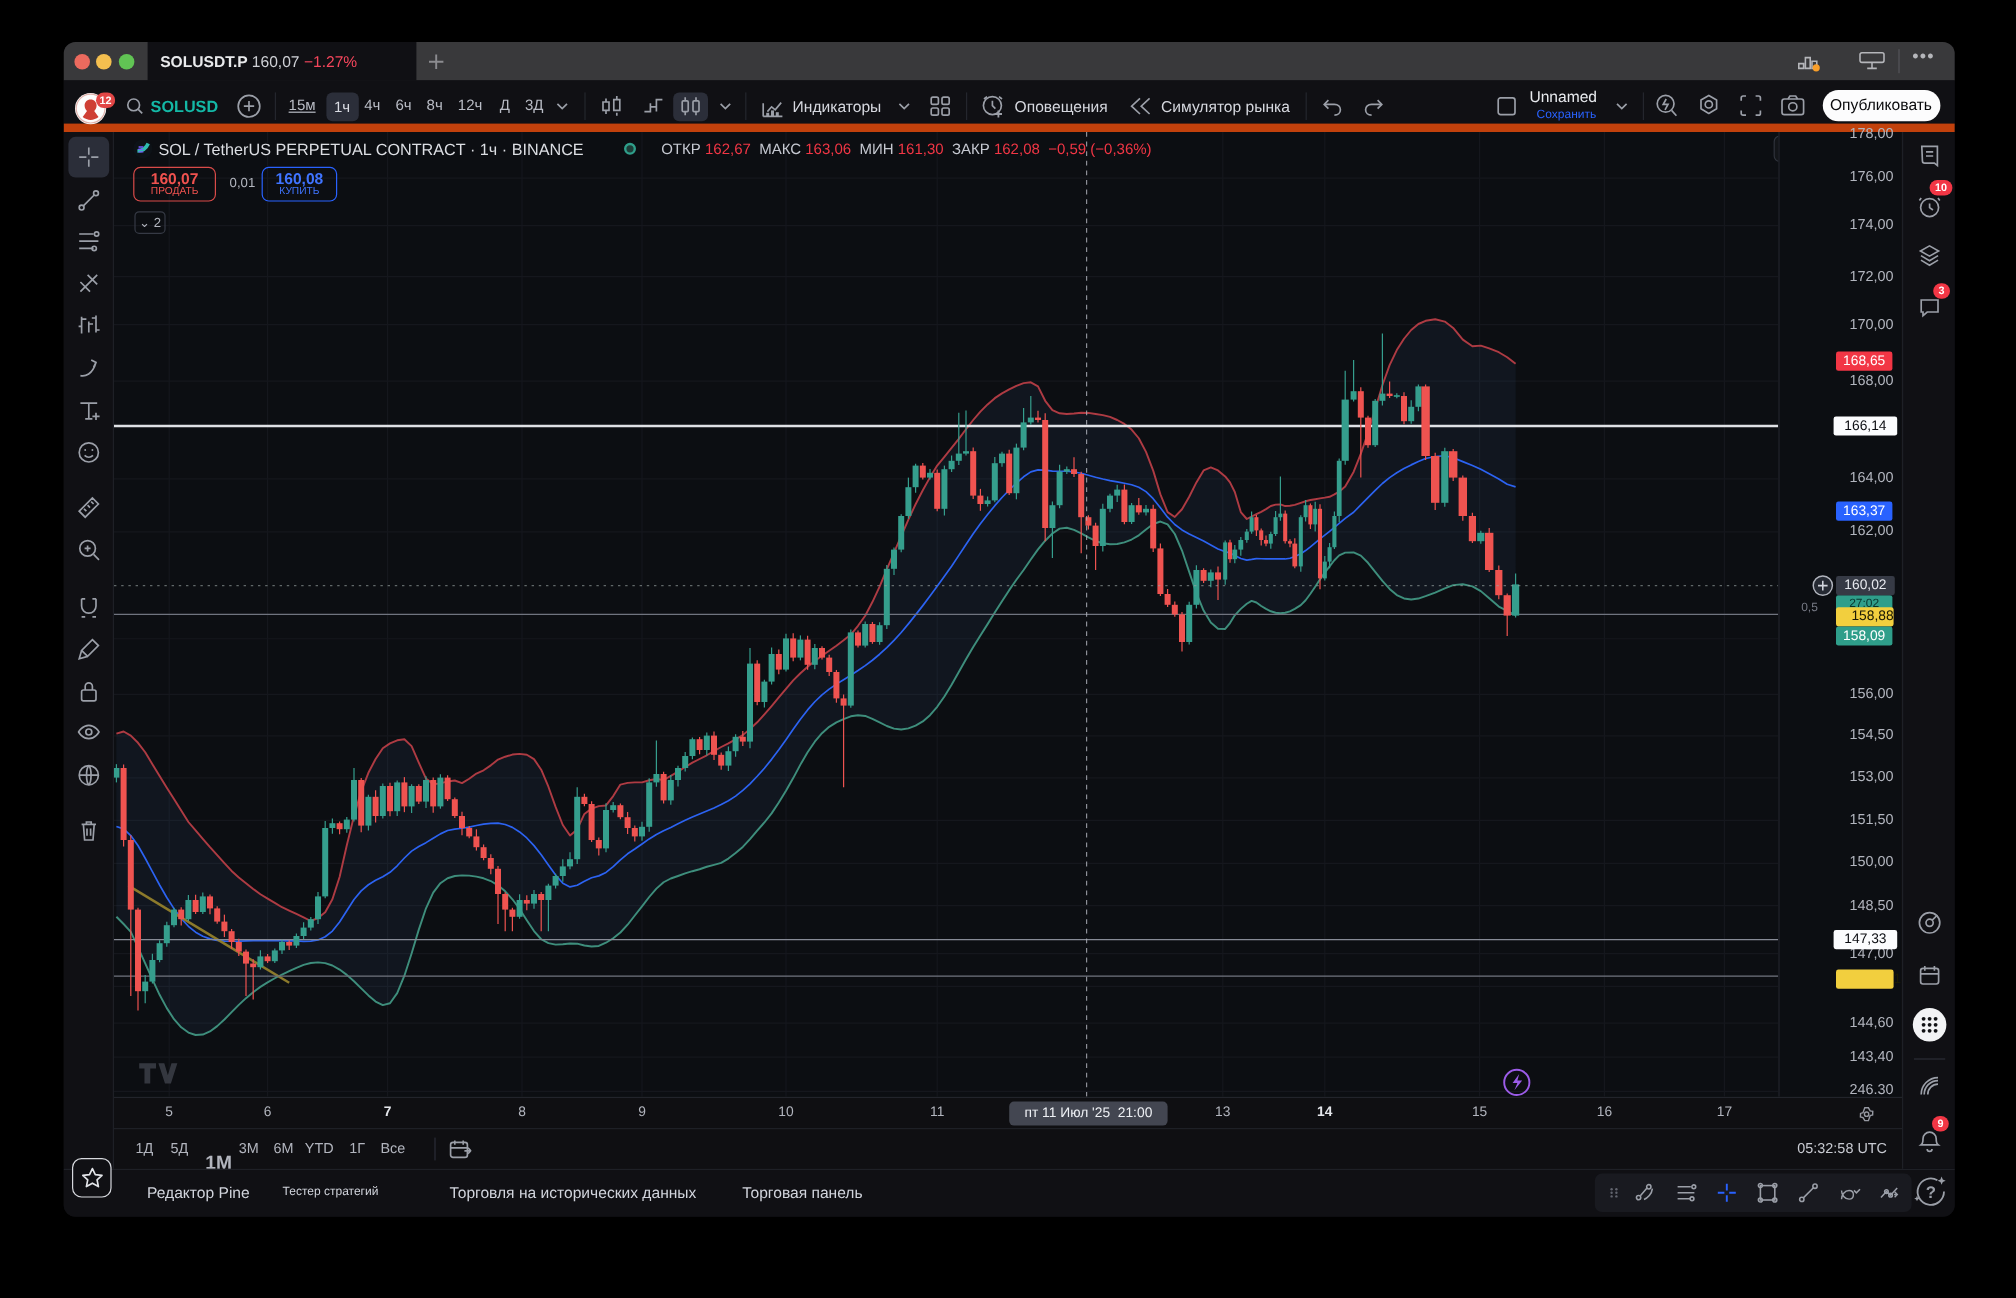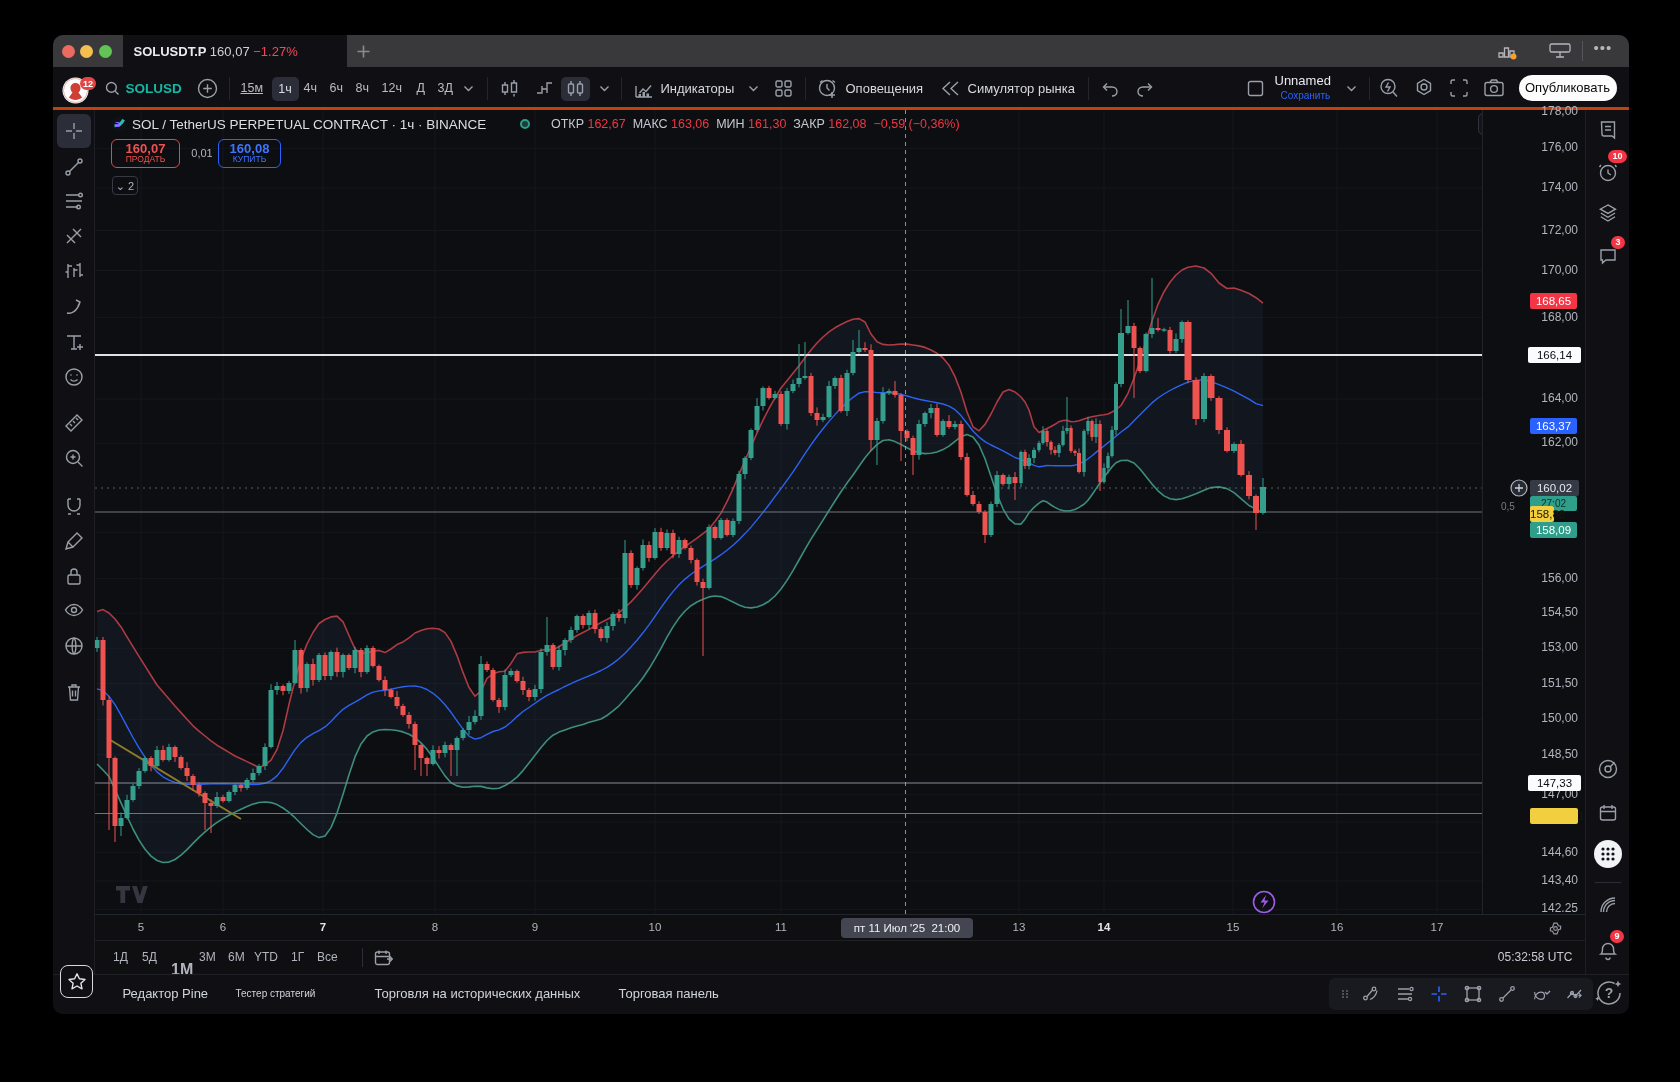--- a/index.html
+++ b/index.html
@@ -1,20 +1,20 @@
 <!DOCTYPE html>
 <html><head><meta charset="utf-8">
 <style>
 *{margin:0;padding:0;box-sizing:border-box;font-family:"Liberation Sans",sans-serif;}
 html,body{width:1680px;height:1082px;background:#000;overflow:hidden;}
 .win{position:absolute;left:52.5px;top:34.5px;width:1576px;height:979px;background:#0f0f12;border-radius:10px;overflow:hidden;}
 .titlebar{position:absolute;left:0;top:0;width:100%;height:32.5px;background:#39393b;}
 .tab{position:absolute;left:70px;top:0;width:224px;height:32.5px;background:#101014;}
 .tl{position:absolute;top:10px;width:13px;height:13px;border-radius:50%;}
-.toolbar{position:absolute;left:0;top:32.5px;width:100%;height:43px;background:#101014;border-bottom:3px solid #c2410c;}
+.toolbar{position:absolute;left:0;top:32.5px;width:100%;height:43px;background:#101014;border-bottom:7px solid #c2410c;}
 .lrail{position:absolute;left:0;top:75.5px;width:42.5px;height:880px;background:#101014;border-right:1px solid #1e2026;}
 .chartwrap{position:absolute;left:42.5px;top:75.5px;width:1387px;height:804px;background:#0c0e12;}
 .paxis{position:absolute;left:1429.5px;top:75.5px;width:102px;height:804px;background:#0c0e12;border-left:1px solid #22242b;color:#b2b5be;}
 .axlbl{position:absolute;right:6px;font-size:12px;color:#b2b5be;}
 .taxis{position:absolute;left:42.5px;top:879.5px;width:1489.5px;height:26px;background:#0f0f12;border-top:1px solid #22242b;color:#b2b5be;}
 .rangebar{position:absolute;left:42.5px;top:905.5px;width:1489.5px;height:34px;background:#0f0f12;border-top:1px solid #1e2026;color:#b2b5be;}
 .botbar{position:absolute;left:0px;top:939.5px;width:1576px;height:39.5px;background:#101014;border-top:1px solid #1e2026;color:#d1d4dc;}
 .rrail{position:absolute;left:1532.5px;top:75.5px;width:43.5px;height:864px;background:#101014;border-left:1px solid #1e2026;}
 .icn{stroke:#9b9fa8;fill:none;stroke-width:1.4;}
 .tbt{position:absolute;top:0;height:43px;line-height:43px;font-size:12.5px;color:#b9bcc5;}
@@ -716,26 +716,26 @@
 <div class="axlbl" style="top:325.3px">162,00</div>
 <div class="axlbl" style="top:460.6px">156,00</div>
 <div class="axlbl" style="top:495.2px">154,50</div>
 <div class="axlbl" style="top:530.3px">153,00</div>
 <div class="axlbl" style="top:565.6px">151,50</div>
 <div class="axlbl" style="top:601.4px">150,00</div>
 <div class="axlbl" style="top:636.7px">148,50</div>
 <div class="axlbl" style="top:676.7px">147,00</div>
 <div class="axlbl" style="top:734.6px">144,60</div>
 <div class="axlbl" style="top:763.0px">143,40</div>
-<div class="axlbl" style="top:791.4px">142.25</div>
+<div class="axlbl" style="top:791.4px">246.30</div>
 <div style="position:absolute;left:47px;top:183px;width:47px;height:16px;background:#f23645;color:#fff;font-size:11.5px;line-height:16px;text-align:center;border-radius:2px;">168,65</div>
 <div style="position:absolute;left:45px;top:237px;width:53px;height:16px;background:#fbfcfe;color:#0b0d12;font-size:11.5px;line-height:16px;text-align:center;border-radius:2px;">166,14</div>
 <div style="position:absolute;left:47px;top:307.5px;width:47px;height:16.0px;background:#2962ff;color:#fff;font-size:11.5px;line-height:16.0px;text-align:center;border-radius:2px;">163,37</div>
 <div style="position:absolute;left:47px;top:386px;width:47px;height:15px;background:#2f9e8a;color:#07332b;font-size:10px;line-height:15px;text-align:center;border-radius:2px;">27:02</div>
-<div style="position:absolute;left:47px;top:395.5px;width:24px;height:16.0px;background:#f2cf3e;color:#1a1a05;font-size:11.5px;line-height:16.0px;text-align:center;border-radius:2px;">158,88</div>
+<div style="position:absolute;left:47px;top:395.5px;width:48px;height:16.0px;background:#f2cf3e;color:#1a1a05;font-size:11.5px;line-height:16.0px;text-align:right;border-radius:2px;">158,88</div>
 <div style="position:absolute;left:47px;top:411.5px;width:47px;height:16.0px;background:#2f9e8a;color:#fff;font-size:11.5px;line-height:16.0px;text-align:center;border-radius:2px;">158,09</div>
 <div style="position:absolute;left:47px;top:369.5px;width:49px;height:16.0px;background:#363a45;color:#e6e8ee;font-size:11.5px;line-height:16.0px;text-align:center;border-radius:2px;">160,02</div>
 <div style="position:absolute;left:45px;top:665px;width:53px;height:16px;background:#fbfcfe;color:#0b0d12;font-size:11.5px;line-height:16px;text-align:center;border-radius:2px;">147,33</div>
 <div style="position:absolute;left:47px;top:698px;width:47px;height:16px;background:#f2cf3e;color:#1a1a05;font-size:11.5px;line-height:16px;text-align:center;border-radius:2px;padding-left:48px;">146,05</div>
 <svg style="position:absolute;left:26px;top:368px" width="20" height="20" viewBox="0 0 20 20">
         <circle cx="10" cy="10" r="8" fill="#262a33" stroke="#b2b5be" stroke-width="1.2"></circle>
         <path d="M10 6v8M6 10h8" stroke="#d1d4dc" stroke-width="1.3"></path>
       </svg>
 <div style="position:absolute;left:18px;top:391px;font-size:10px;color:#787b86;">0,5</div>
     </div>

